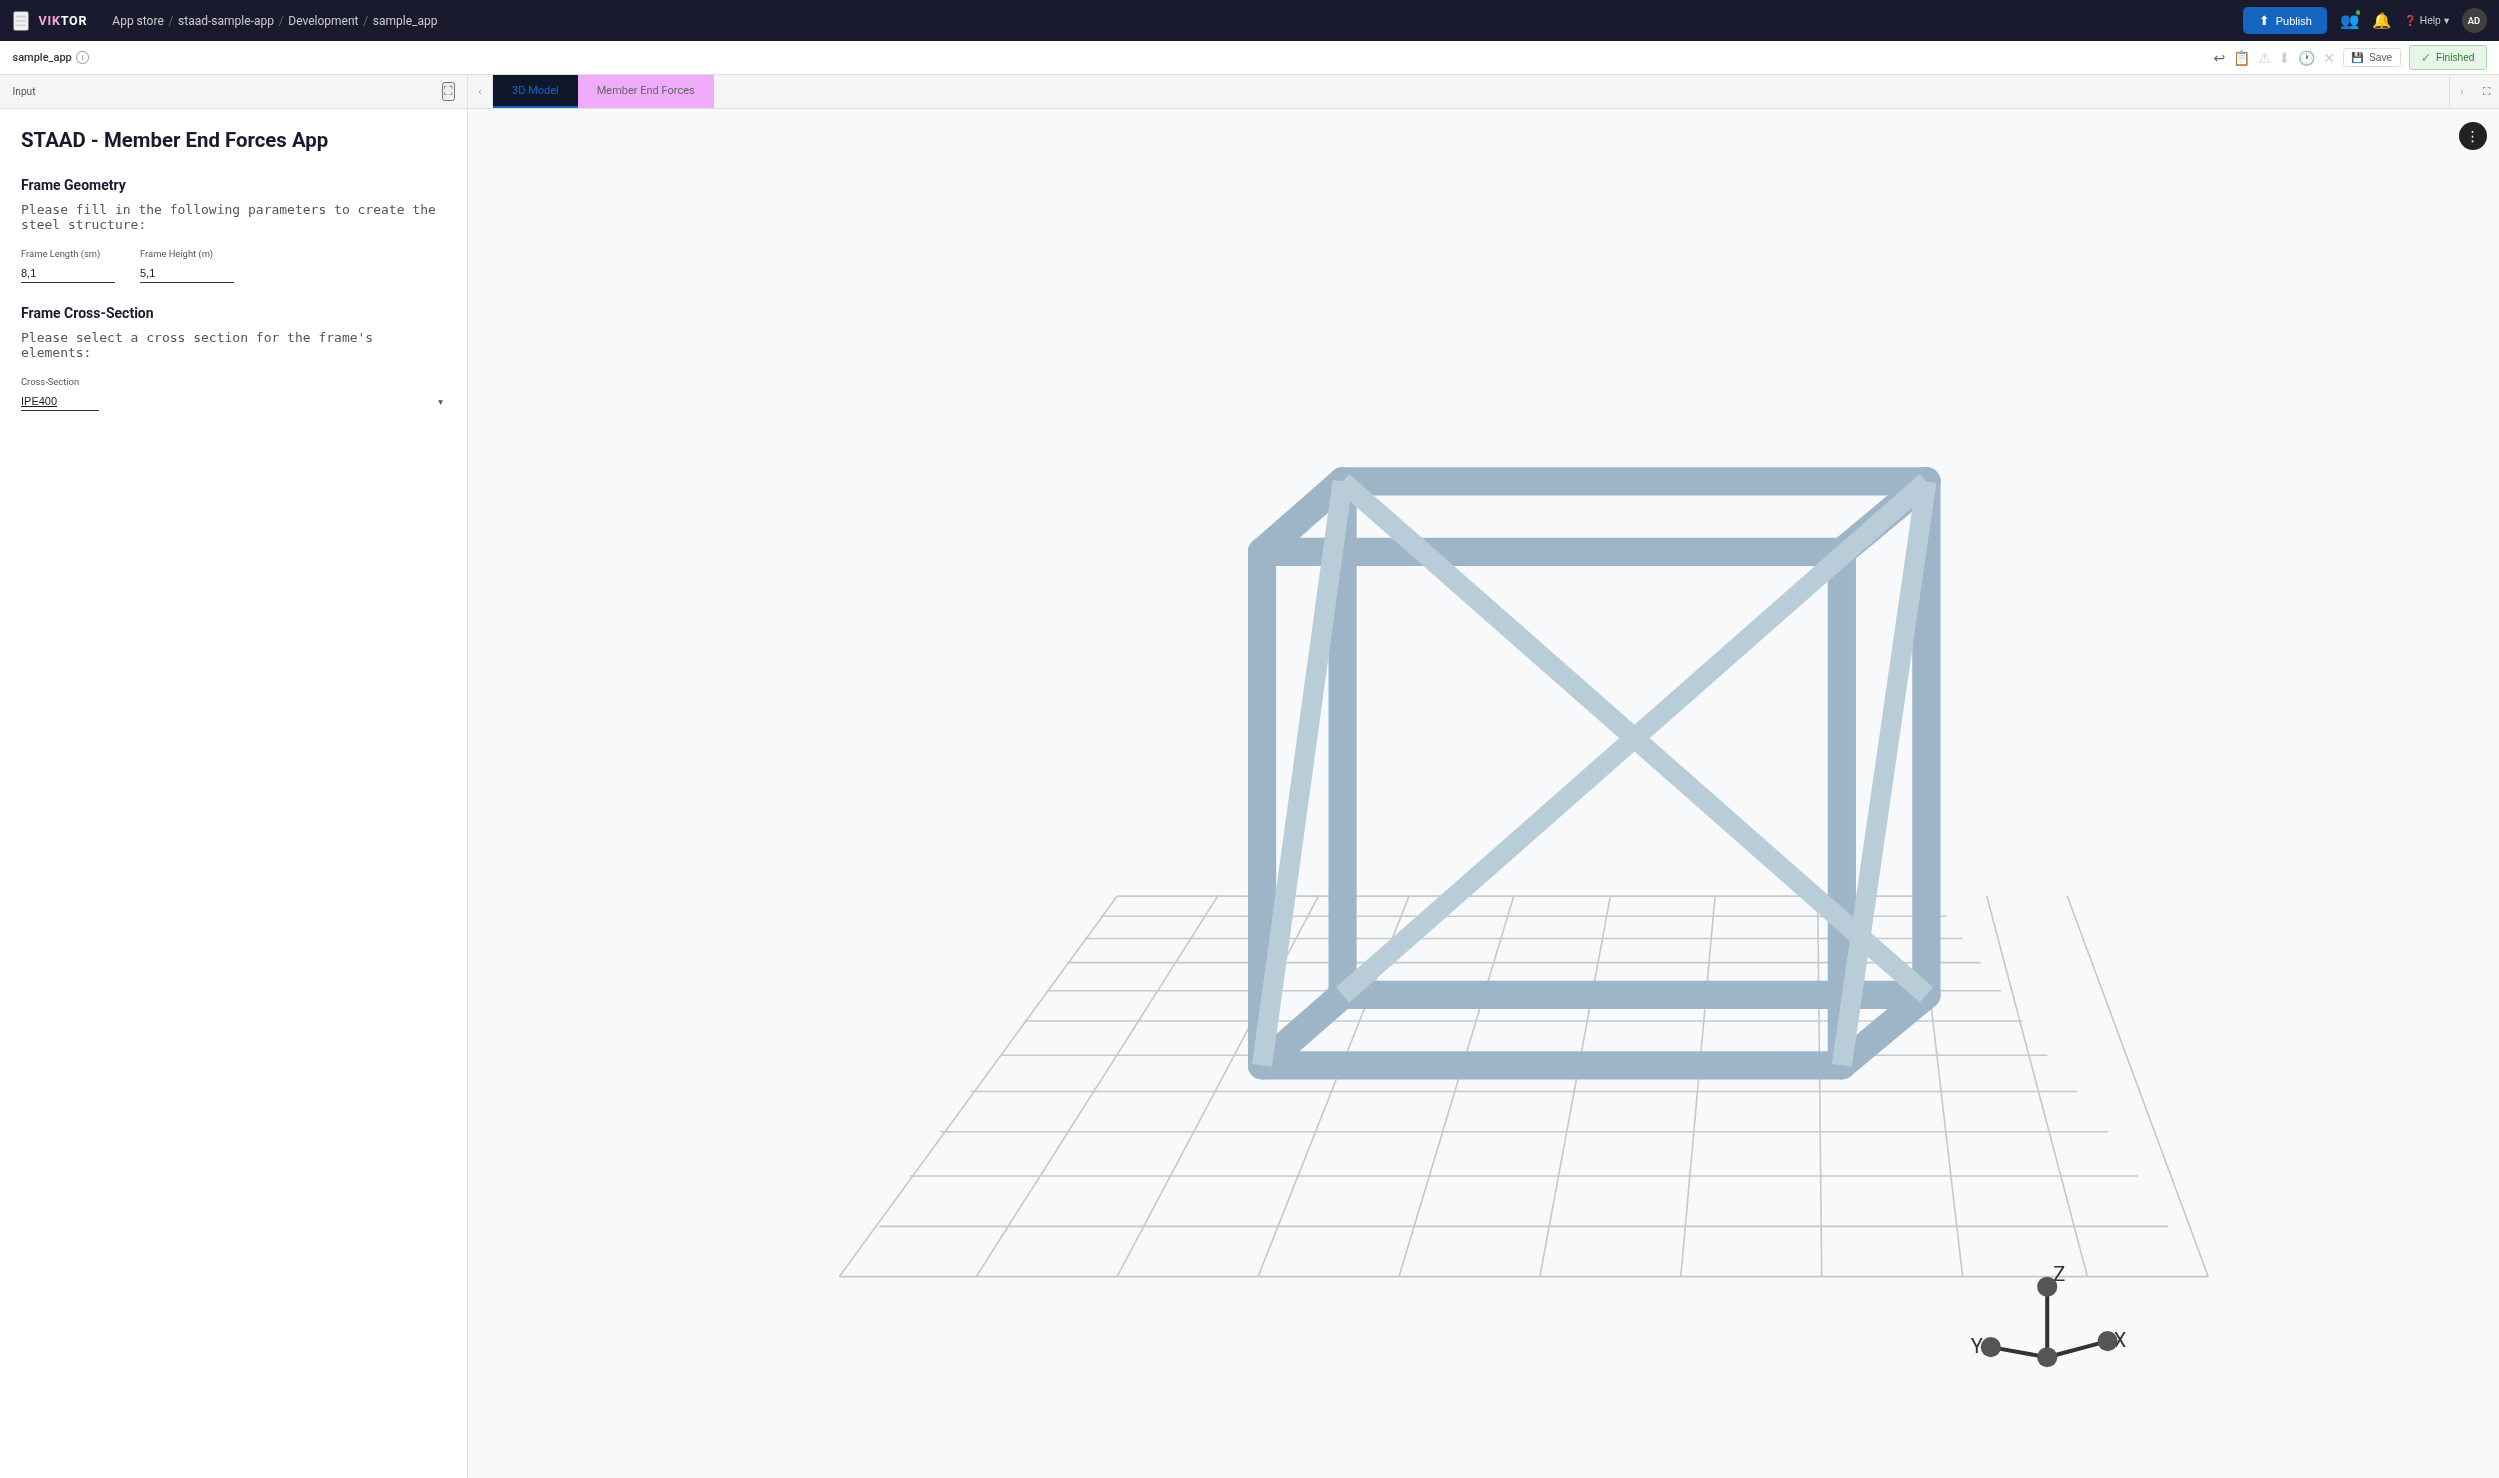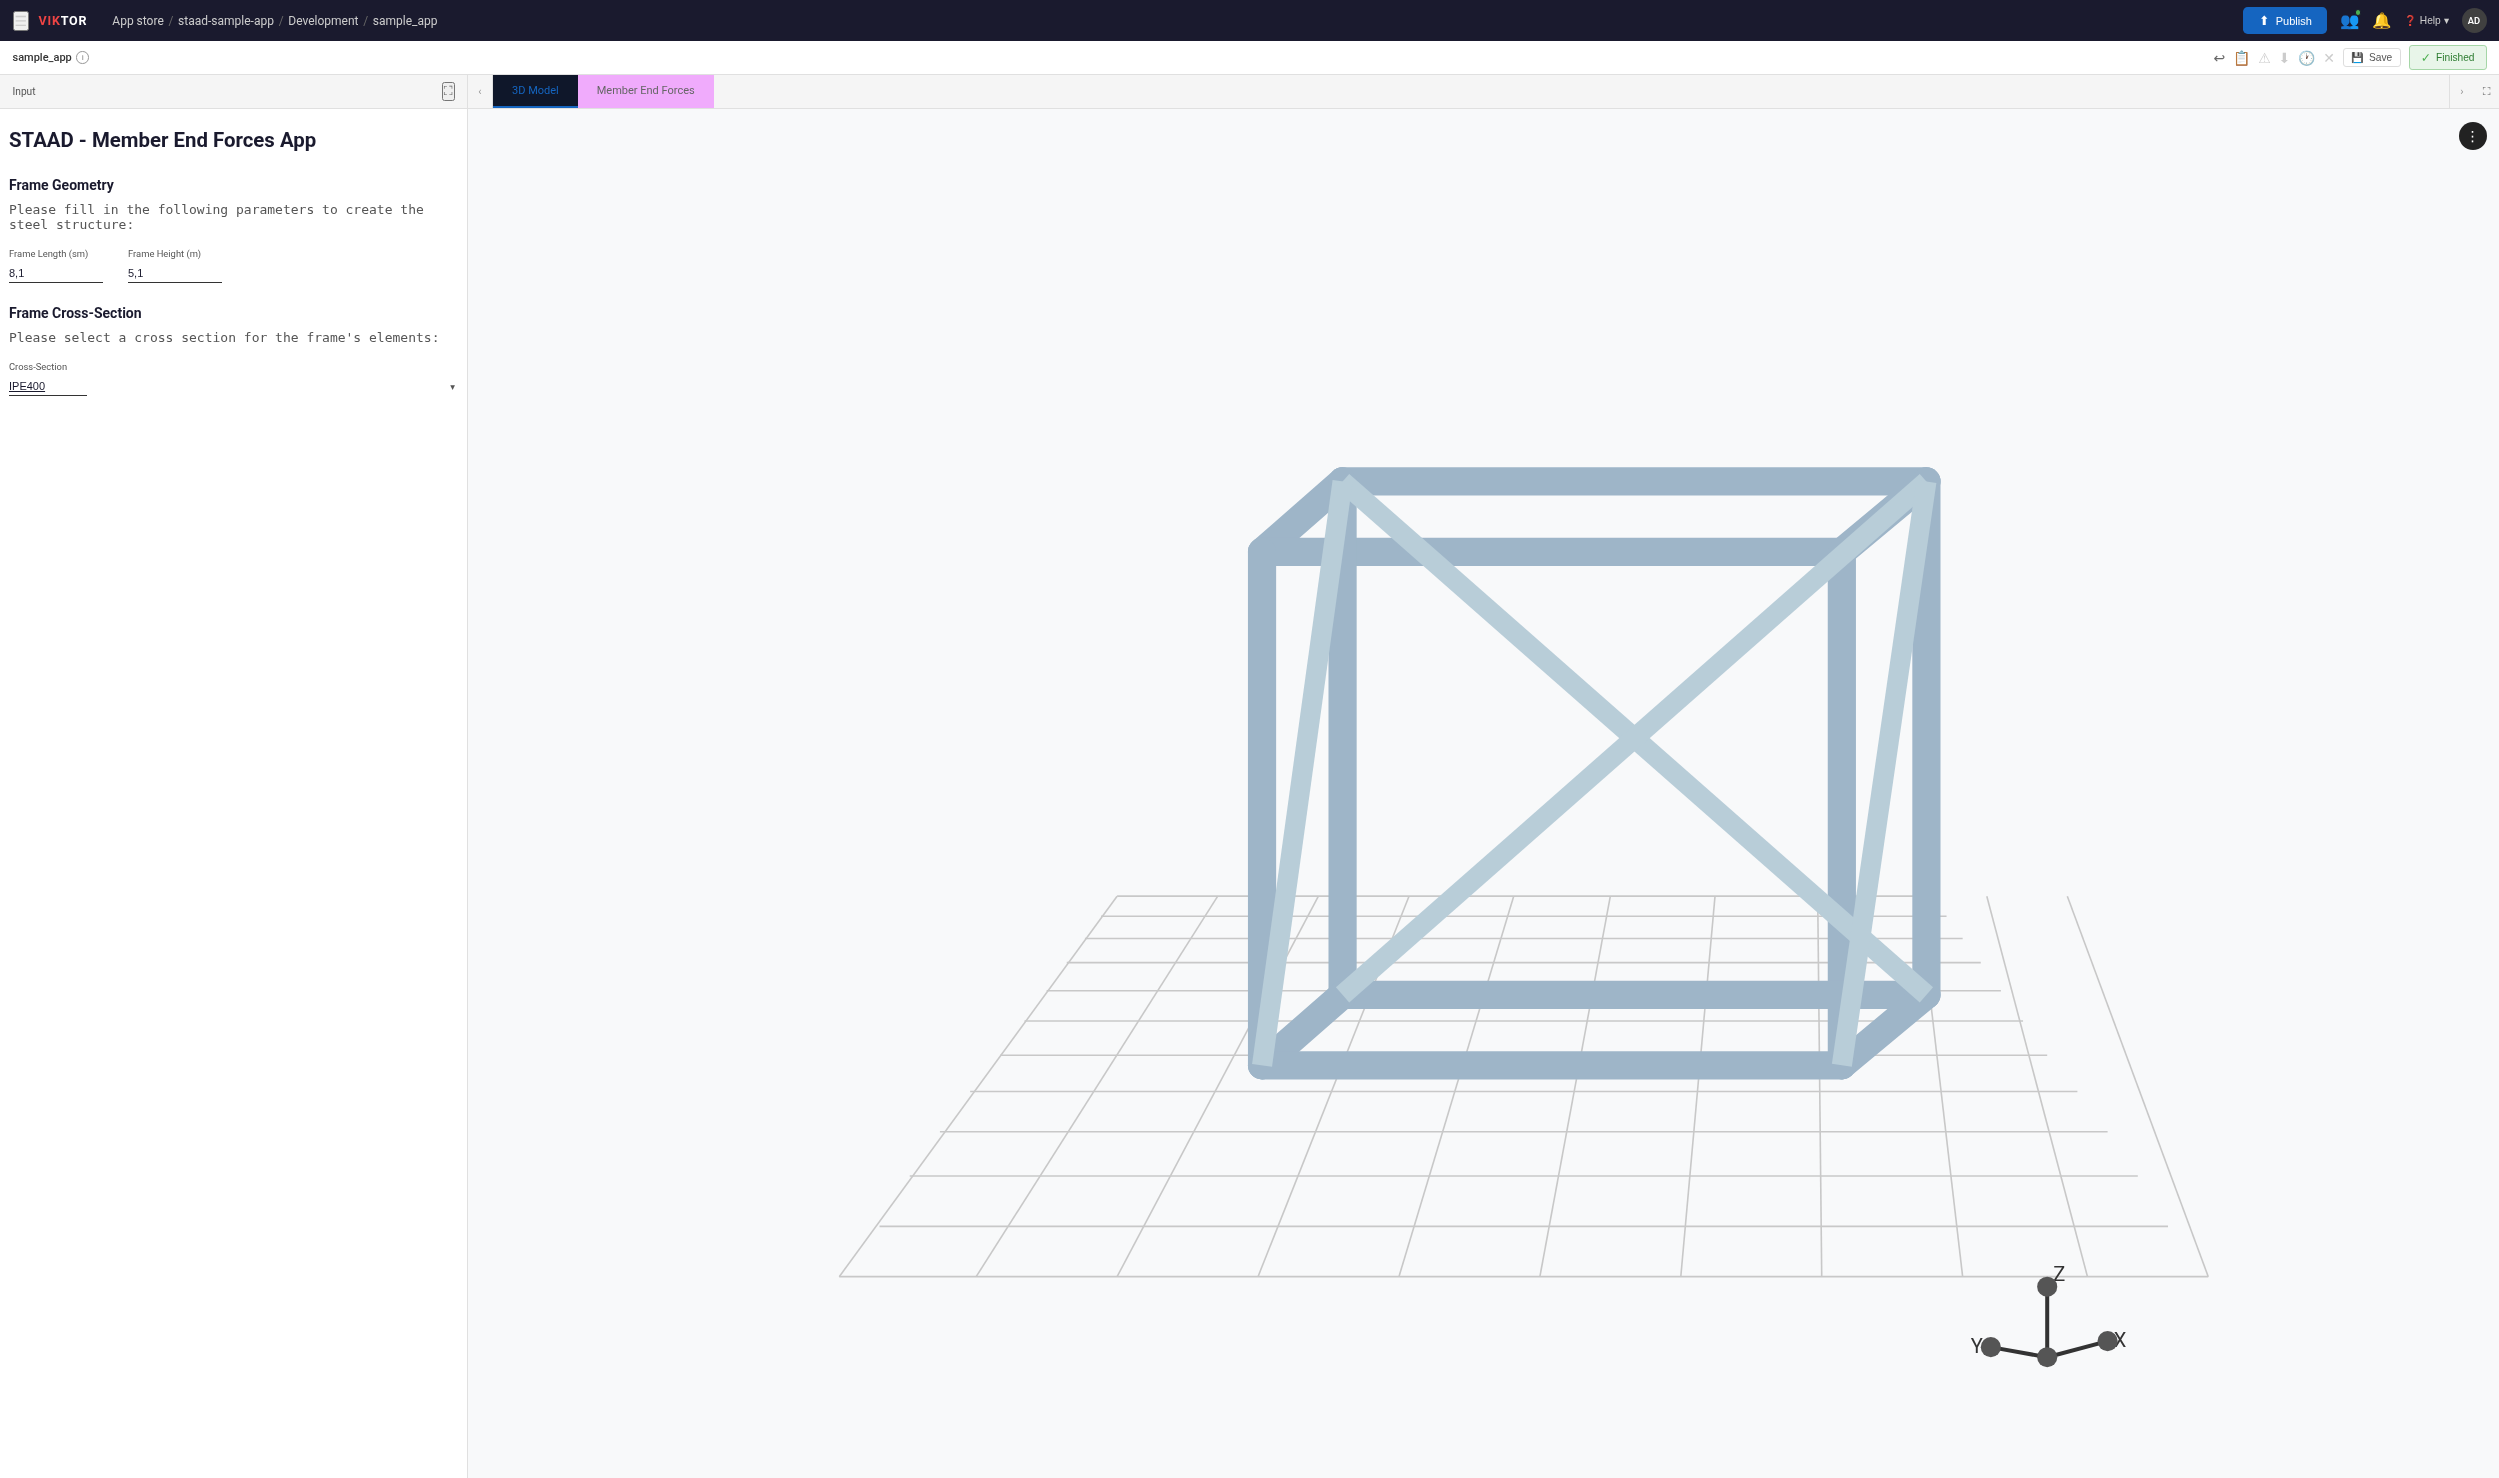--- a/index.html
+++ b/index.html
@@ -6,21 +6,21 @@
     body { font-family: -apple-system, BlinkMacSystemFont, 'Segoe UI', Roboto, sans-serif; background: #fff; color: #1a1a2e; font-size: 11px; }
 
     
     .top-nav {
       display: flex; align-items: center; height: 41px;
       background: #1a1a2e; color: #fff; padding: 0 12.5px;
       gap: 9.4px;
     }
     .top-nav .hamburger { cursor: pointer; font-size: 14px; color: #ccc; }
     .top-nav .logo { font-weight: 700; font-size: 12.5px; color: #fff; letter-spacing: 0.8px; }
-    .top-nav .logo span { color: #ef4444; }
+    .top-nav .logo span { color: #f9a8d4; }
     .top-nav .breadcrumb { display: flex; align-items: center; gap: 4.7px; font-size: 12px; color: #aaa; margin-left: 15.7px; }
     .top-nav .breadcrumb span { color: #ccc; }
     .top-nav .breadcrumb .sep { color: #666; }
     .top-nav-right { margin-left: auto; display: flex; align-items: center; gap: 12.5px; }
     .publish-btn {
       background: #1565c0; color: #fff; border: none; border-radius: 4.7px;
       padding: 6.3px 15.7px; font-size: 11px; cursor: pointer; display: flex; align-items: center; gap: 6.3px;
       font-weight: 500;
     }
     .publish-btn .pub-icon { font-size: 12.5px; }
@@ -49,21 +49,21 @@
     .finished-btn .check { color: #4caf50; font-size: 12.5px; }
 
     
     .main-layout { display: flex; height: calc(100vh - 75px); }
 
     
     .left-panel { width: 468px; min-width: 468px; border-right: 0.8px solid #e0e0e0; display: flex; flex-direction: column; }
     .panel-header { height: 34px; background: #f5f5f5; border-bottom: 0.8px solid #e0e0e0; display: flex; align-items: center; padding: 0 12.5px; gap: 21px; }
     .panel-header-label { font-size: 10.2px; color: #555; }
     .panel-expand-btn { margin-left: auto; cursor: pointer; color: #666; font-size: 12.5px; }
-    .panel-content { flex: 1; overflow-y: auto; padding: 19px 9px; }
+    .panel-content { flex: 1; overflow-y: auto; padding: 19px 21px; }
 
     .app-title { font-size: 20.4px; font-weight: 700; color: #1a1a2e; margin-bottom: 25px; }
     .section-title { font-size: 14px; font-weight: 700; color: #1a1a2e; margin-bottom: 9.4px; }
     .section-desc { font-size: 13px; color: #555; margin-bottom: 15.7px; font-family: monospace; }
 
     .form-row { display: flex; gap: 25px; margin-bottom: 8px; }
     .form-field { display: flex; flex-direction: column; gap: 4.7px; min-width: 94px; }
     .field-label { font-size: 9.4px; color: #555; }
     .field-input { font-size: 11px; color: #1a1a2e; border: none; border-bottom: 1.2px solid #333; outline: none; padding: 3.1px 0; background: transparent; width: 94px; }
 

